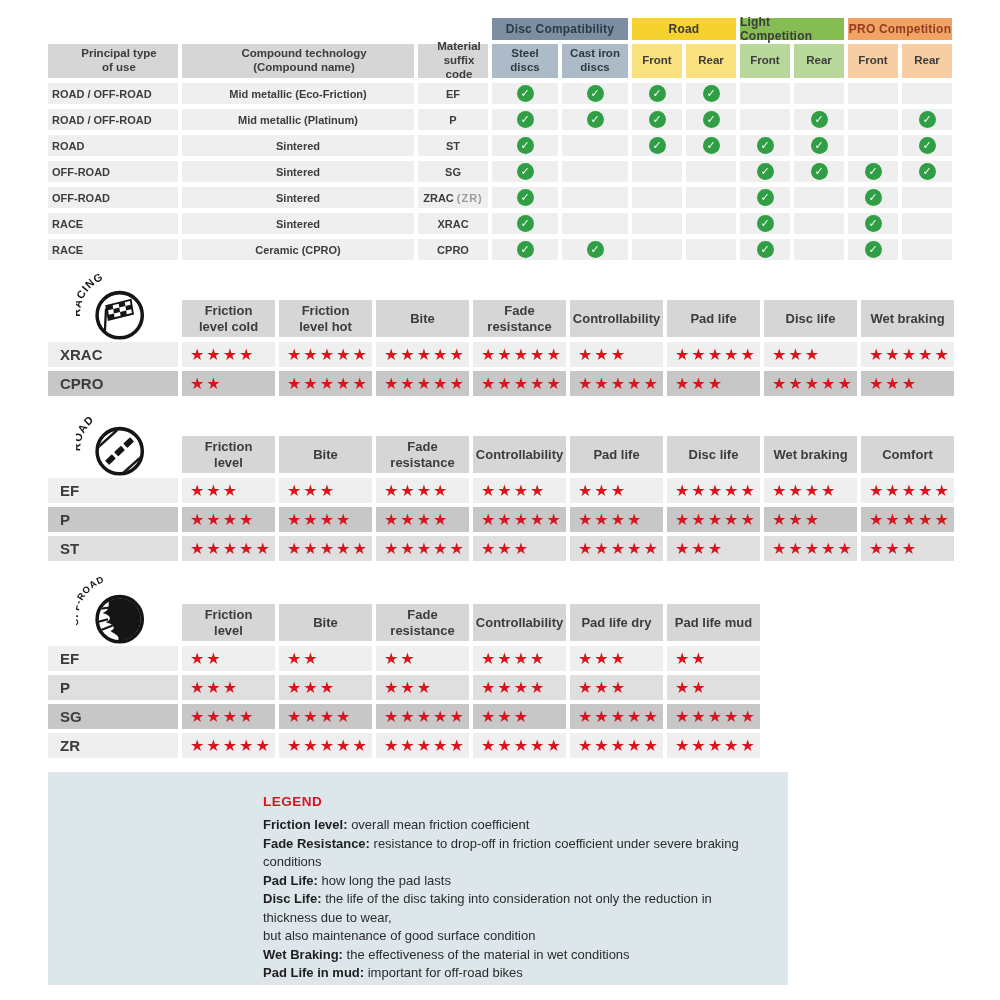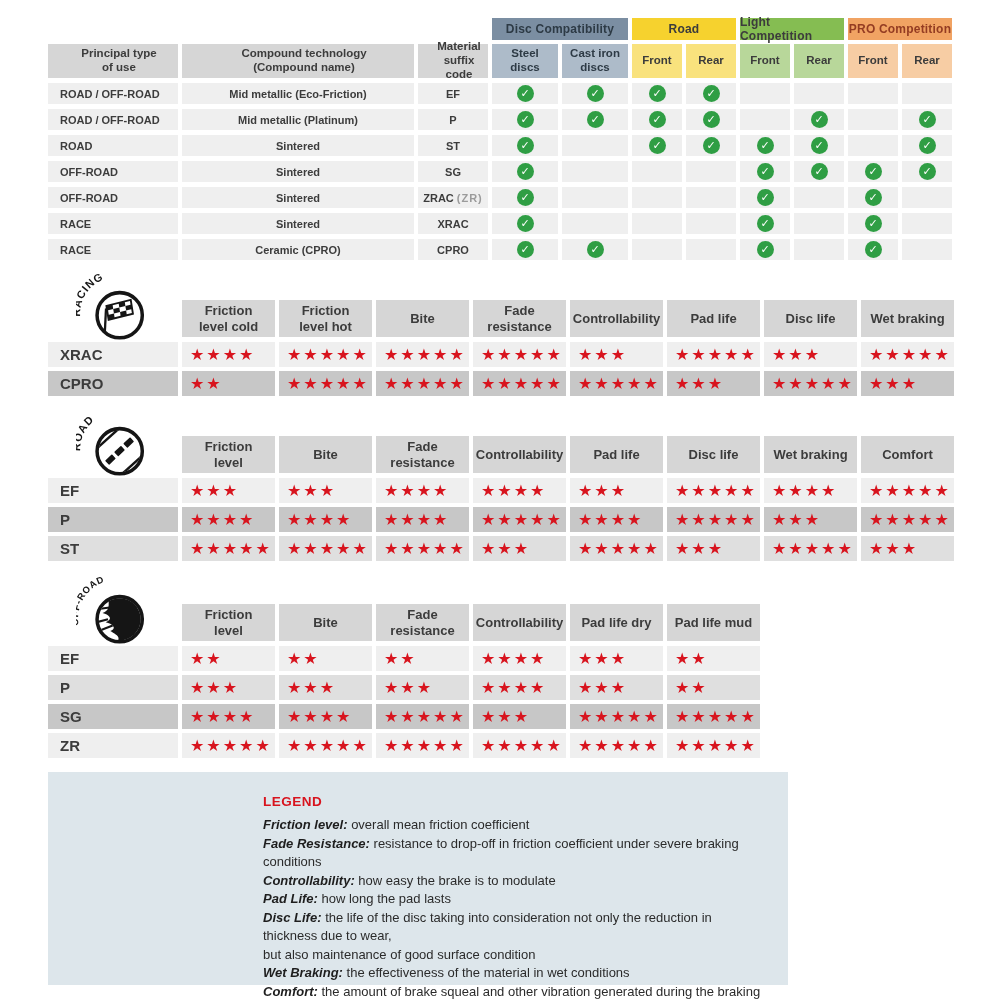--- a/index.html
+++ b/index.html
@@ -21,21 +21,21 @@
   .hrow .hcell{height:34px;display:flex;align-items:center;justify-content:center;text-align:center;
     font-size:11.5px;font-weight:bold;line-height:1.2;white-space:pre-line;}
   .h-gray{background:var(--header-gray);padding-left:12px;}
   .h-steel{background:var(--disc-sub);color:#2d3a45;}
   .h-road{background:var(--road-sub);}
   .h-light{background:var(--light-sub);}
   .h-pro{background:var(--pro-sub);}
   .compat-row{margin-bottom:5px;}
   .compat-row .cell{height:21px;background:var(--row-light);display:flex;align-items:center;
     justify-content:center;font-size:11px;font-weight:bold;}
-  .compat-row .use-cell{justify-content:flex-start;padding-left:12px;}
+  .compat-row .use-cell{justify-content:flex-start;padding-left:4px;}
   .code-suffix{color:#9b9b9b;font-weight:bold;margin-left:3px;letter-spacing:1px;}
   .check{width:17px;height:17px;border-radius:50%;background:var(--check-green);color:#fff;
     font-size:11px;font-weight:bold;display:inline-flex;align-items:center;justify-content:center;
     font-family:"DejaVu Sans",sans-serif;}
 
   
   .rating{position:absolute;left:48px;width:904px;}
   #rt-racing{top:270px;}
   #rt-road{top:406px;}
   #rt-offroad{top:574px;}
@@ -57,21 +57,21 @@
   .shade-light{background:var(--row-light);}
   .shade-mid{background:var(--row-mid);}
   .shade-dark{background:var(--row-dark);}
 
   
   #legend{position:absolute;left:48px;top:772px;width:740px;height:213px;background:var(--legend-bg);
     box-sizing:border-box;padding:22px 20px 0 215px;}
   .legend-title{color:var(--legend-red);font-weight:bold;font-size:13.5px;letter-spacing:.5px;
     margin-bottom:7px;}
   .legend-line{font-size:13px;line-height:18.5px;color:#2b2b2b;}
-  .legend-line b{color:#1e1e1e;font-style:italic;}
+  .legend-line b{color:#1e1e1e;}
 </style>
 </head>
 <body>
 
 <div id="canvas">
 
   <section id="compat">
     <div class="cgrid grow">
       <div class="gspacer"></div>
       <div class="gcell g-disc">Disc Compatibility</div>
@@ -603,23 +603,21 @@
           </div>
         </div>
       </div>
   </section>
 
   <section id="legend">
     <div class="legend-title">LEGEND</div>
     <div id="legend-items">
         <div class="legend-line"><b>Friction level: </b><span>overall mean friction coefficient</span></div>
         <div class="legend-line"><b>Fade Resistance: </b><span>resistance to drop-off in friction coefficient under severe braking conditions</span></div>
-        <div class="legend-line"><b>Controllability: </b><span>how easy the brake is to modulate</span></div>
         <div class="legend-line"><b>Pad Life: </b><span>how long the pad lasts</span></div>
         <div class="legend-line"><b>Disc Life: </b><span>the life of the disc taking into consideration not only the reduction in thickness due to wear,</span></div>
         <div class="legend-line"><span>but also maintenance of good surface condition</span></div>
         <div class="legend-line"><b>Wet Braking: </b><span>the effectiveness of the material in wet conditions</span></div>
-        <div class="legend-line"><b>Comfort: </b><span>the amount of brake squeal and other vibration generated during the braking event</span></div>
         <div class="legend-line"><b>Pad Life in mud: </b><span>important for off-road bikes</span></div>
       </div>
   </section>
 
 </div>
 
 </body></html>

